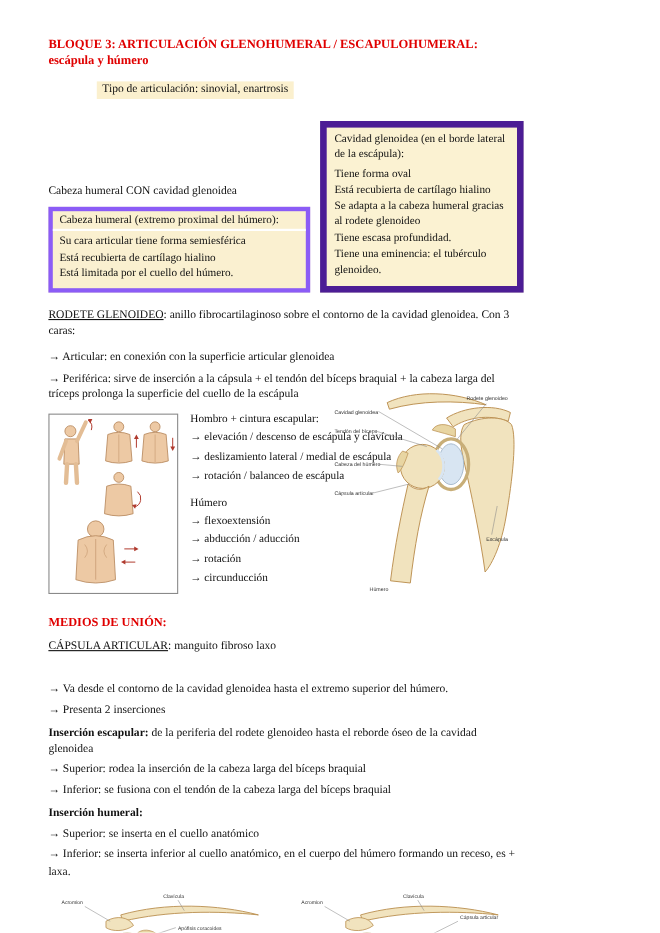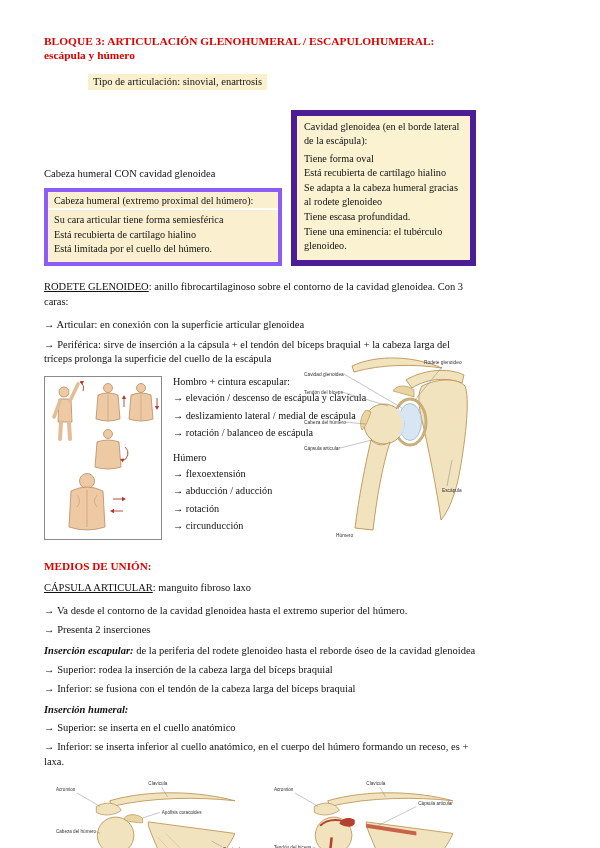--- a/index.html
+++ b/index.html
@@ -24,21 +24,21 @@
   .box-a-header { padding:3px 6px 2px 6px; border-bottom:2px solid #ffffff; }
   .box-a-body { padding:3px 6px 5px 6px; }
   .box-a-body > div { line-height:14.6px; }
 
   .box-b { flex:1; border:6px solid #4c1d95; background:#fbf2d2; padding:4px 7px 6px 7px; font-size:10.2px; }
   .box-b-header { margin-bottom:3px; }
   .box-b > div { line-height:14.6px; }
 
   .para { margin-top:13px; line-height:1.45; }
   .u { text-decoration:underline; }
-  .b { font-weight:bold;font-style:italic; }
+  .b { font-weight:bold; }
 
   .arrow-list { margin-top:9px; }
   .arrow-line { line-height:14.8px; margin-bottom:4.5px; }
 
   .red-heading { color:#e00000; font-weight:bold; font-size:11.2px; margin-top:12px; }
 
   .mov-row { position:relative; margin-top:7px; height:174px; }
   .mov-figure-box { position:absolute; left:0; top:2px; width:118px; height:164px; border:1px solid #8a8a8a; background:#ffffff; }
   .mov-text { position:absolute; left:129px; top:2px; width:238px; font-size:10.2px; }
   .mov-text .arrow-line { margin-bottom:2.5px; line-height:15px; }
@@ -190,21 +190,21 @@
         </g>
       </svg>
     </div>
 
     <h2 class="red-heading">MEDIOS DE UNIÓN:</h2>
 
     <div class="medios-block">
       <p class="para" style="margin-top:8px;">
         <span class="u">CÁPSULA ARTICULAR</span><span>: manguito fibroso laxo</span>
       </p>
-      <div class="arrow-list" style="margin-top:8px;">
+      <div class="arrow-list" style="margin-top:24px;">
         <div class="arrow-line">→ Va desde el contorno de la cavidad glenoidea hasta el extremo superior del húmero.</div>
         <div class="arrow-line">→ Presenta 2 inserciones</div>
       </div>
 
       <div class="ins-title">
         <span class="b">Inserción escapular:</span><span> de la periferia del rodete glenoideo hasta el reborde óseo de la cavidad glenoidea</span>
       </div>
       <div class="arrow-line">→ Superior: rodea la inserción de la cabeza larga del bíceps braquial</div>
       <div class="arrow-line">→ Inferior: se fusiona con el tendón de la cabeza larga del bíceps braquial</div>
 

